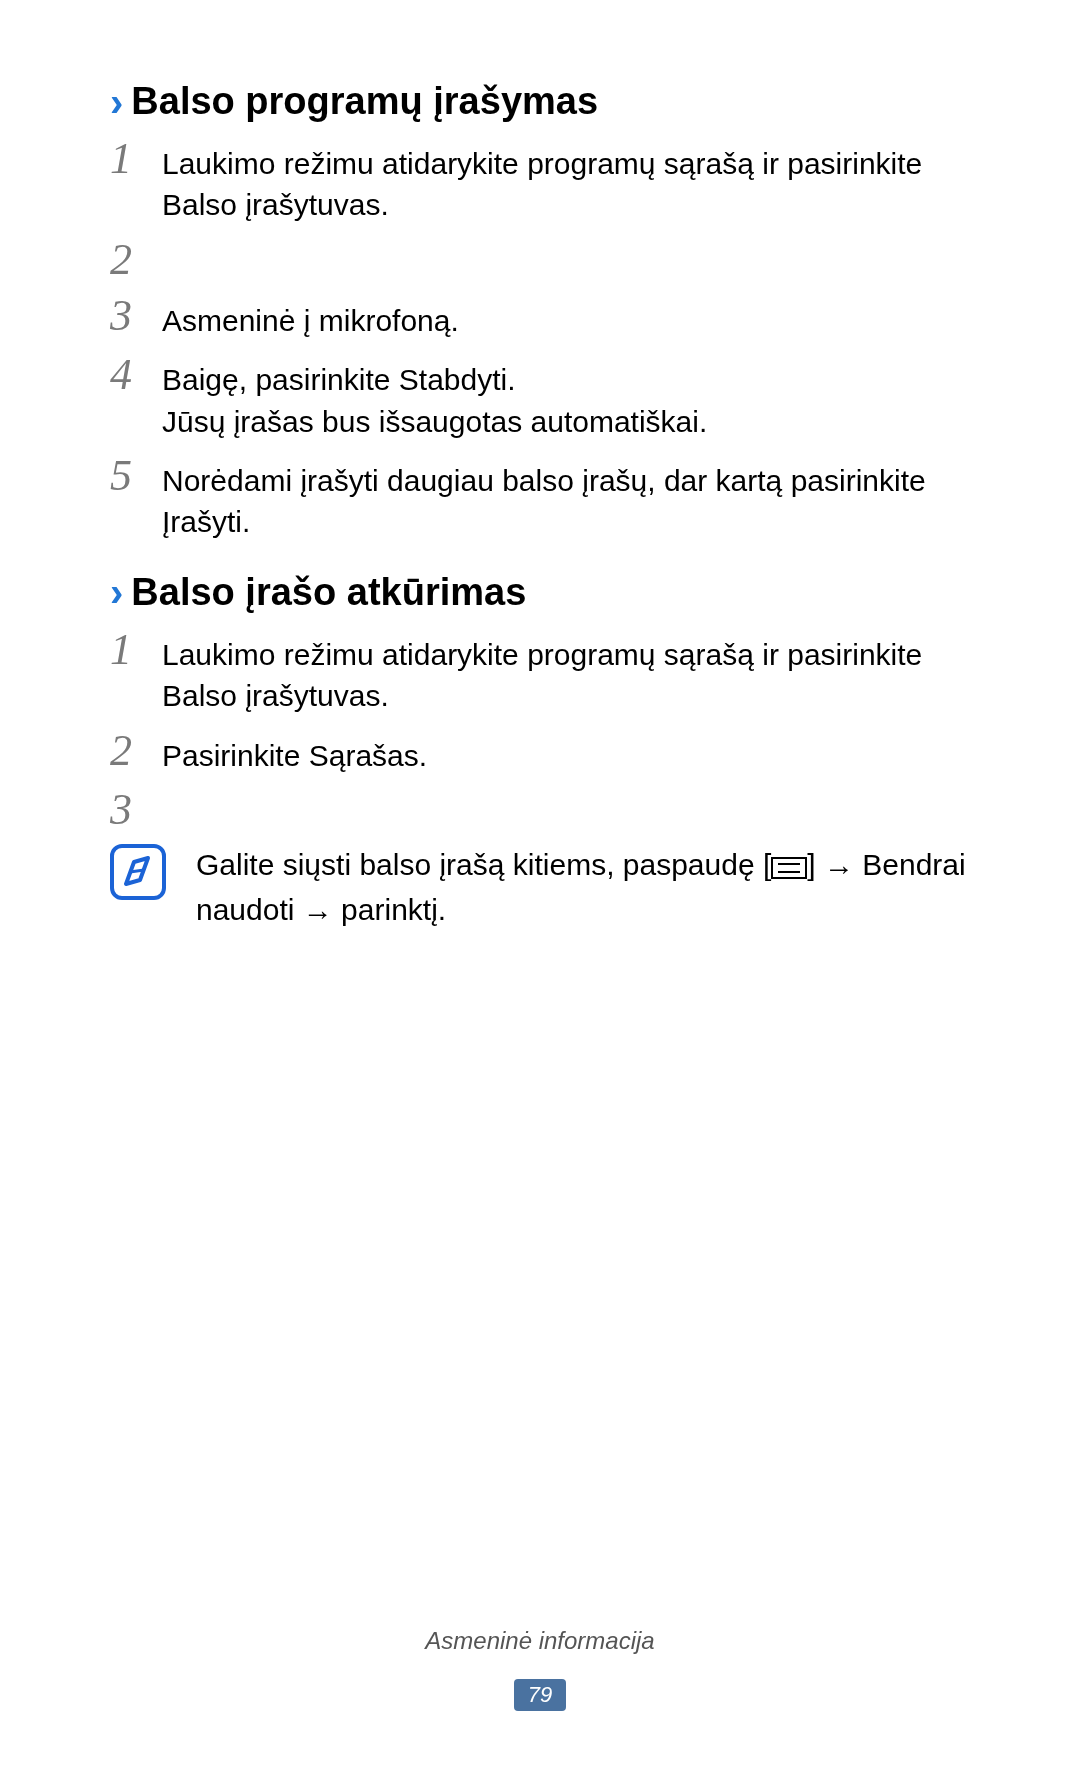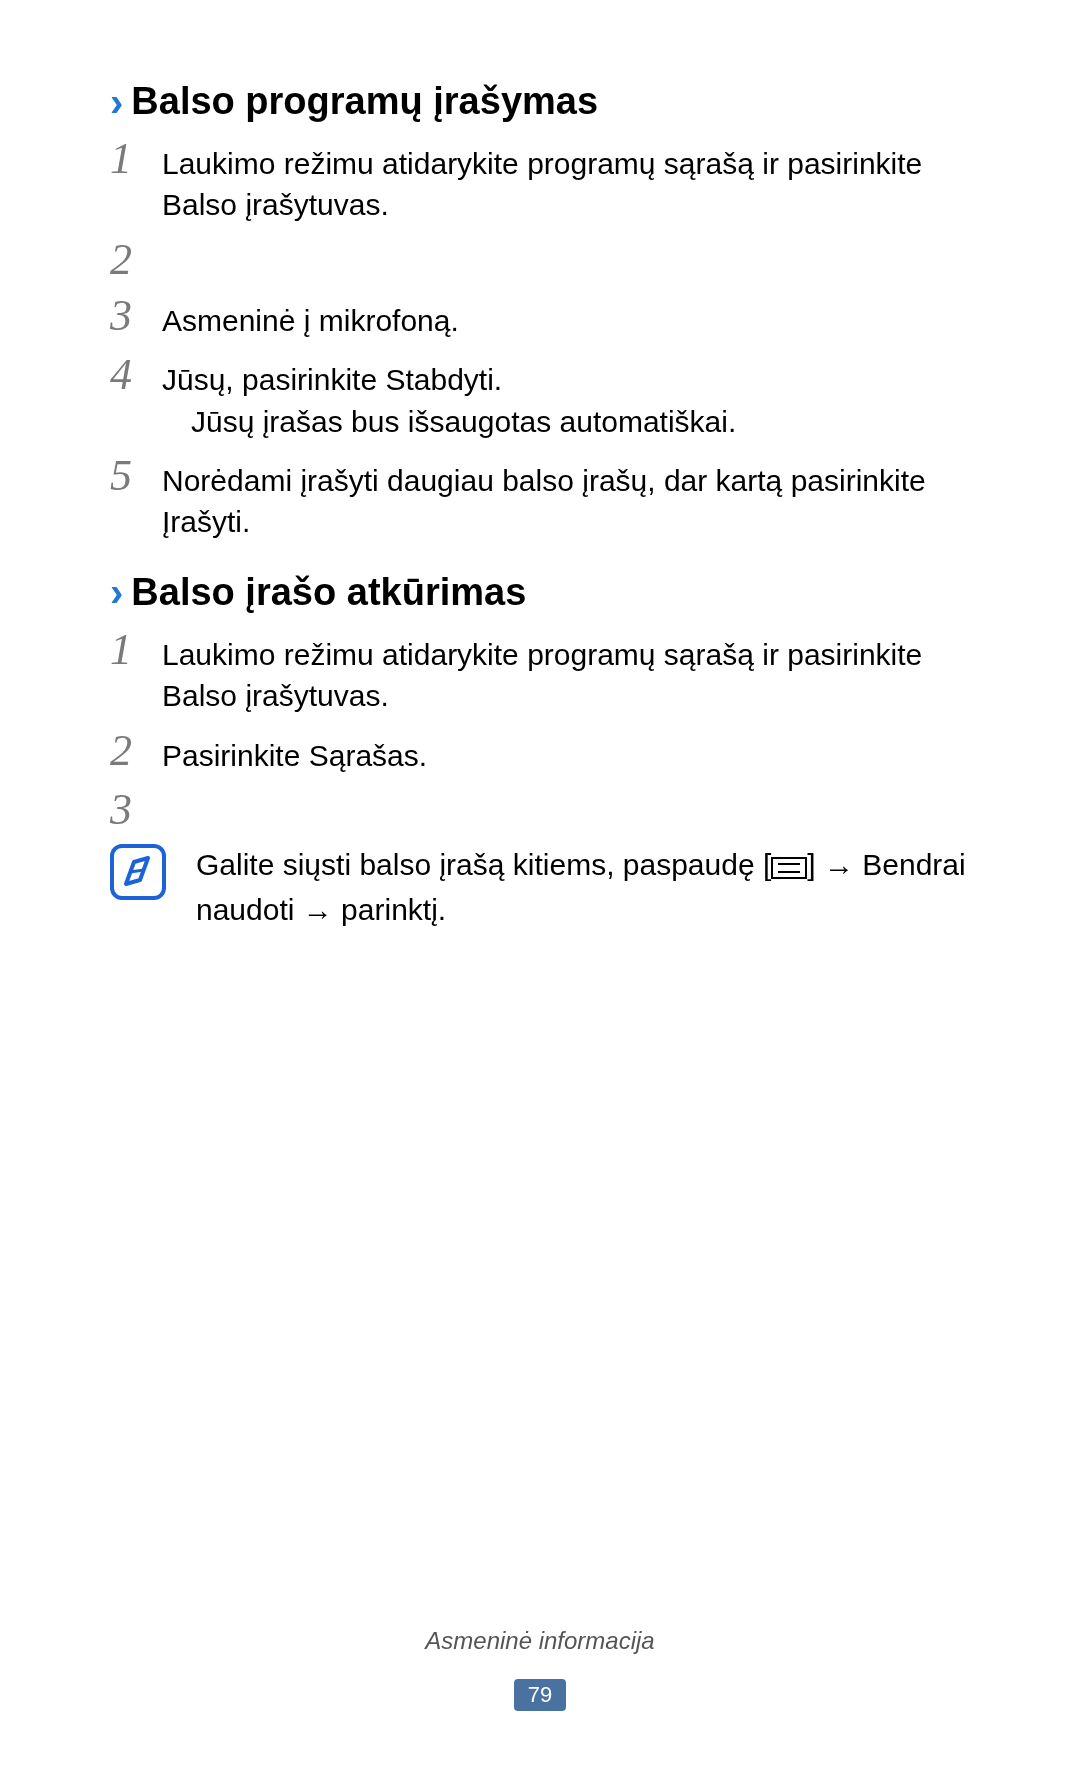--- a/index.html
+++ b/index.html
@@ -5,30 +5,30 @@
   * { box-sizing: border-box; margin: 0; padding: 0; }
   html, body { width: 1080px; height: 1771px; background: #fff; font-family: Arial, Helvetica, sans-serif; color: #000; }
   .page { position: relative; width: 1080px; height: 1771px; padding: 80px 110px 0 110px; }
   .section { margin-bottom: 28px; }
   .section-heading { display: flex; align-items: center; font-size: 38px; font-weight: 700; margin-bottom: 14px; }
   .section-heading .chev { color: #2277d5; font-weight: 900; font-size: 40px; margin-right: 8px; line-height: 1; }
   .steps { }
   .step { display: flex; align-items: flex-start; margin-bottom: 12px; }
   .step-num { font-family: Georgia, 'Times New Roman', serif; font-style: italic; font-size: 44px; line-height: 1; color: #7a7a7a; width: 52px; flex: 0 0 52px; text-align: left; font-weight: 400; }
   .step-body { font-size: 30px; line-height: 1.38; padding-top: 6px; }
-  .step-body .line2 { display: block; margin-left: 29px; }
+  .step-body .line2 { display: block; }
   .bold { font-weight: 400; }
   .note { display: flex; align-items: flex-start; margin-top: 10px; gap: 14px; }
   .note-icon { flex: 0 0 64px; width: 56px; height: 56px; }
   .note-icon svg { display: block; }
   .note-body { font-size: 30px; line-height: 1.38; padding-left: 8px; padding-top: 0px; }
   .menu-icon { display: inline-block; vertical-align: -4px; }
   .footer { position: absolute; left: 0; right: 0; bottom: 60px; text-align: center; }
   .footer-title { font-style: italic; font-size: 24px; color: #555; margin-bottom: 24px; }
-  .page-badge { display: inline-block; background: #4a72a0; color: #fff; font-size: 22px; padding: 3px 14px; border-radius: 4px; }
+  .page-badge { display: inline-block; background: #4a72a0; color: #fff; font-size: 22px; padding: 3px 14px; border-radius: 4px; font-style: italic; }
 </style>
 </head>
 <body>
 
 <div class="page">
 
   <div class="section">
     <div class="section-heading">
       <span class="chev">›</span>
       <span>Balso programų įrašymas</span>
@@ -49,21 +49,21 @@
       <div class="step">
         <div class="step-num">3</div>
         <div class="step-body">
           <span>Asmeninė į mikrofoną.</span>
         </div>
       </div>
 
       <div class="step">
         <div class="step-num">4</div>
         <div class="step-body">
-          <span>Jūsų, pasirinkite </span><span class="bold">Stabdyti</span><span>.</span>
+          <span>Baigę, pasirinkite </span><span class="bold">Stabdyti</span><span>.</span>
           <span class="line2">Jūsų įrašas bus išsaugotas automatiškai.</span>
         </div>
       </div>
 
       <div class="step">
         <div class="step-num">5</div>
         <div class="step-body">
           <span>Norėdami įrašyti daugiau balso įrašų, dar kartą pasirinkite </span><span class="bold">Įrašyti</span><span>.</span>
         </div>
       </div>

